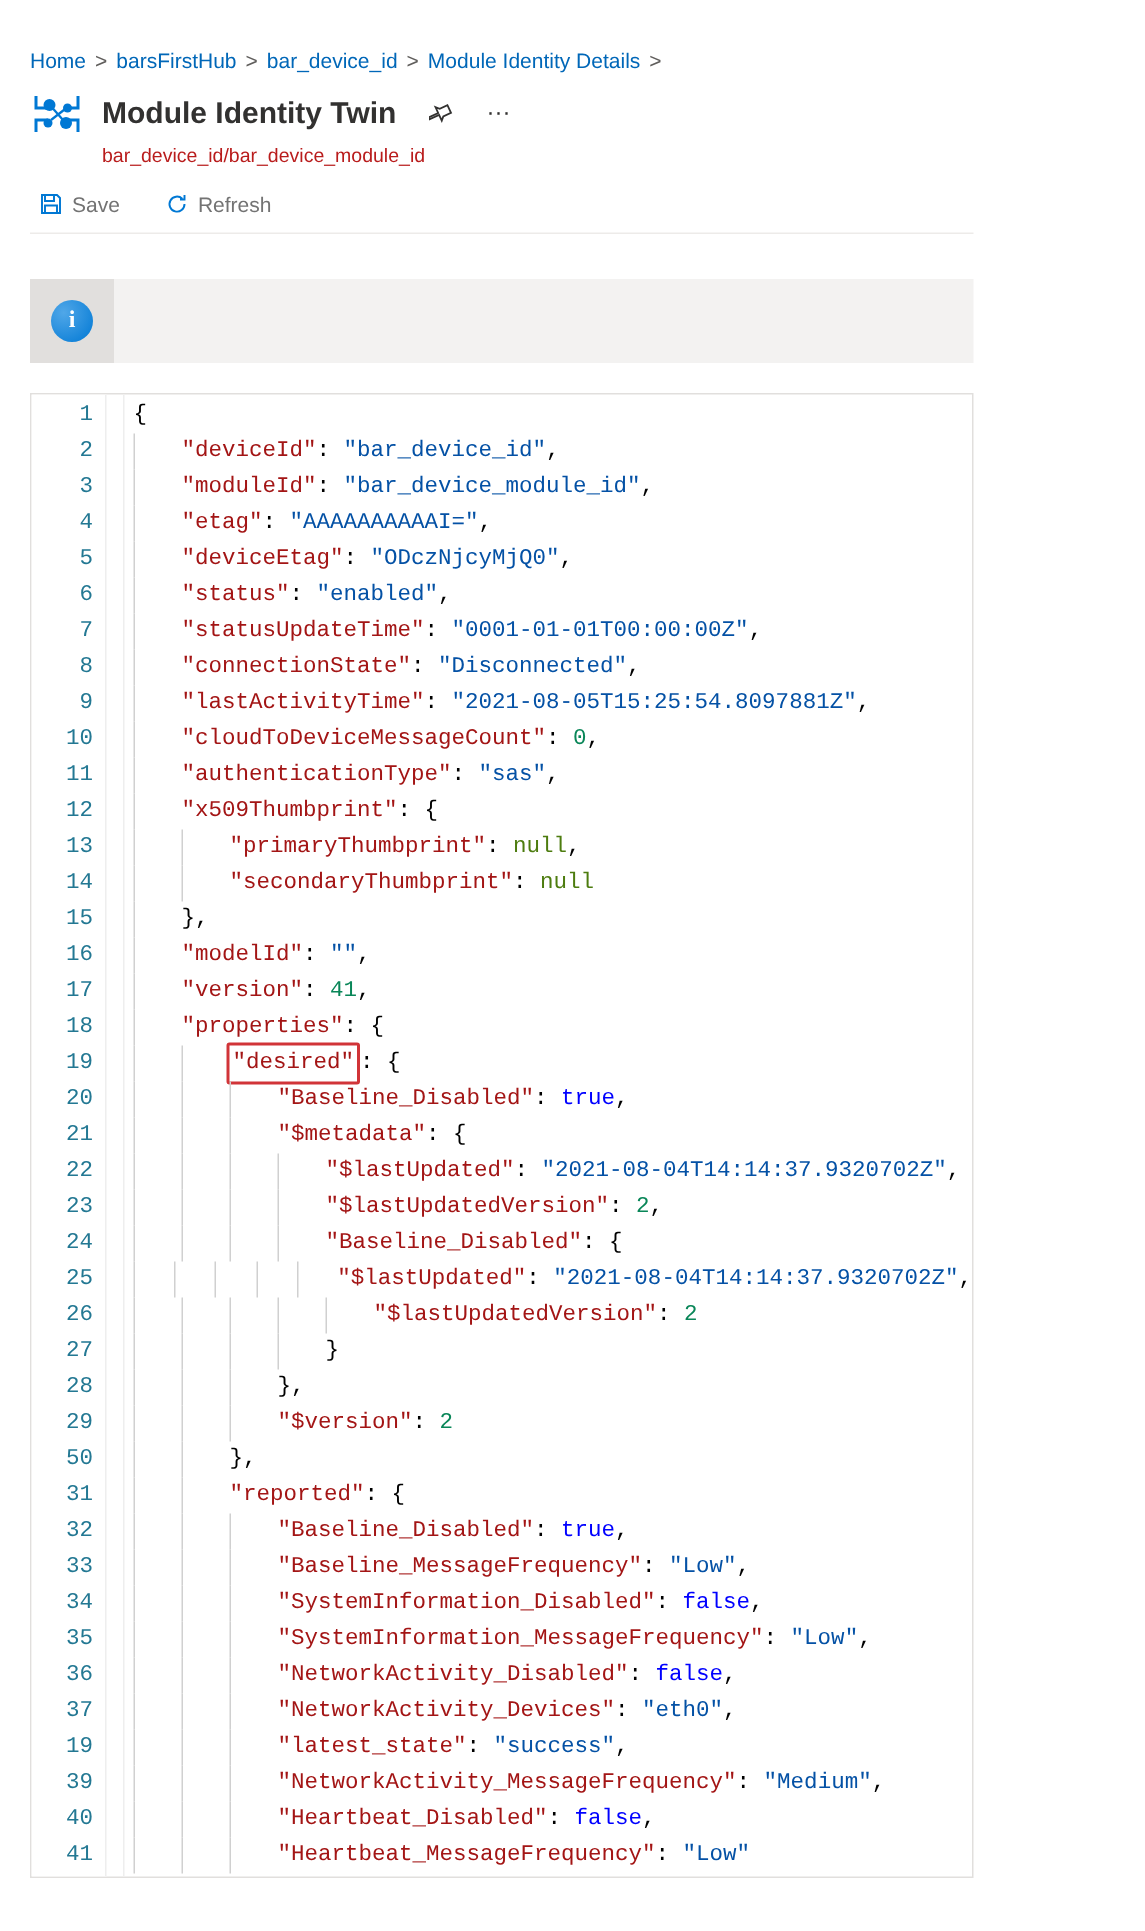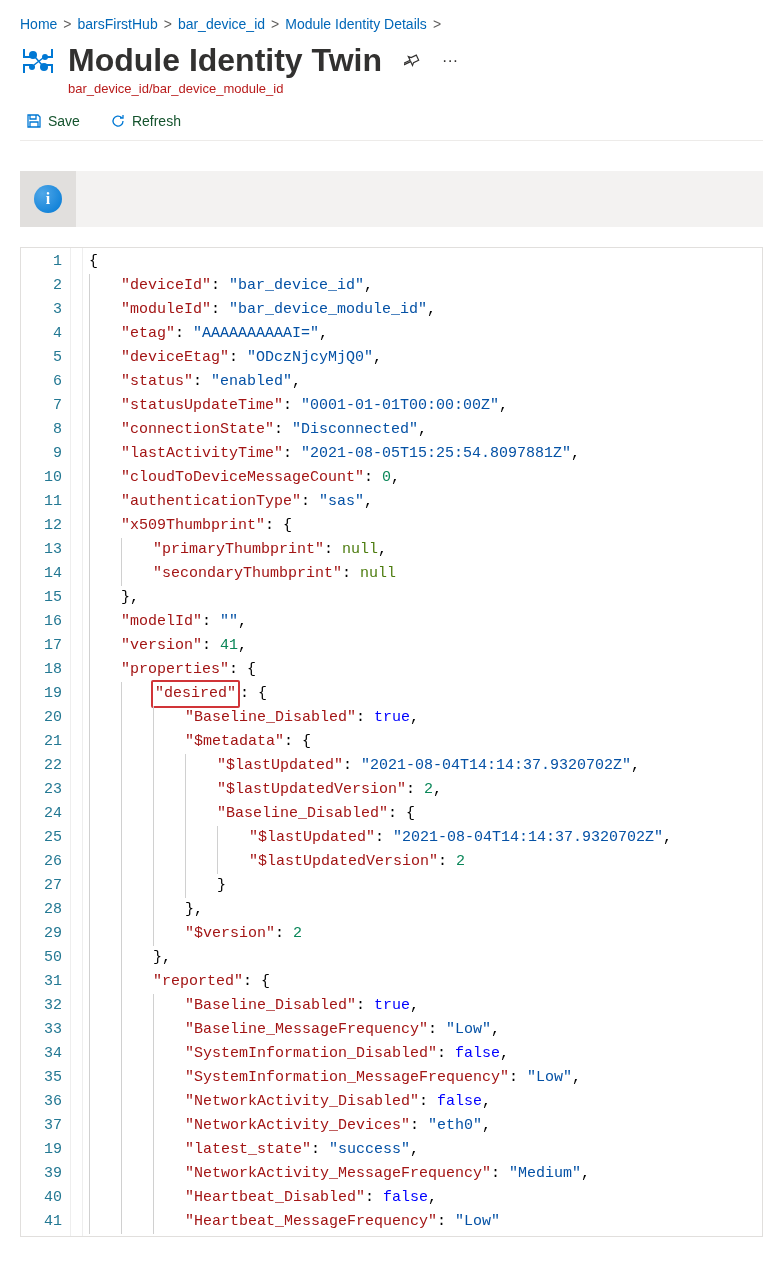--- a/index.html
+++ b/index.html
@@ -3,56 +3,56 @@
 <meta charset="utf-8">
 <style>
   * { box-sizing: border-box; }
   body {
     margin: 0;
     font-family: "Segoe UI", -apple-system, Arial, sans-serif;
     color: #323130;
     background: #fff;
     font-size: 14px;
   }
-  .page { padding: 16px 0 0 20px; width: 763px; }
+  .page { padding: 32px 0 0 20px; width: 649px; }
 
   
   .breadcrumb {
     font-size: 14px;
     display: flex;
     flex-wrap: wrap;
     align-items: center;
     gap: 6px;
     margin-bottom: 10px;
   }
   .breadcrumb a { color: #0067b8; text-decoration: none; cursor: pointer; }
   .breadcrumb .chev { color: #605e5c; }
 
   
   .title-row { display: flex; align-items: center; gap: 12px; }
   .title-icon {
     width: 36px; height: 36px; display: flex; align-items:center; justify-content:center;
   }
   .title-icon svg { width: 36px; height: 36px; }
-  .title-text h1 { margin: 0; font-size: 32px; font-weight: 600; }
+  .title-text h1 { margin: 0; font-size: 20px; font-weight: 600; }
   .title-actions { display:flex; gap:10px; align-items:center; margin-left: 4px;}
   .pin-btn, .more-btn {
     width: 28px; height: 28px; display:flex; align-items:center; justify-content:center;
     cursor:pointer; color:#323130; background:none; border:none; font-size:16px;
   }
   .subtitle { color:#b91c1c; font-size:13px; margin: 2px 0 12px 48px; }
 
   
   .toolbar {
     display:flex; gap:18px; align-items:center; padding: 4px 0 10px 0;
   }
   .tool-btn {
     display:flex; align-items:center; gap:6px;
     background:none; border:none; cursor:pointer;
-    color:#14532d; font-size:14px;
+    color:#737373; font-size:14px;
   }
   .tool-btn svg { width:16px; height:16px; }
 
   .hr { border:none; border-top:1px solid #edebe9; margin:0 0 30px 0;}
 
   
   .info-banner {
     display:flex; align-items: stretch;
     background:#f3f2f1;
     margin-bottom: 20px;

